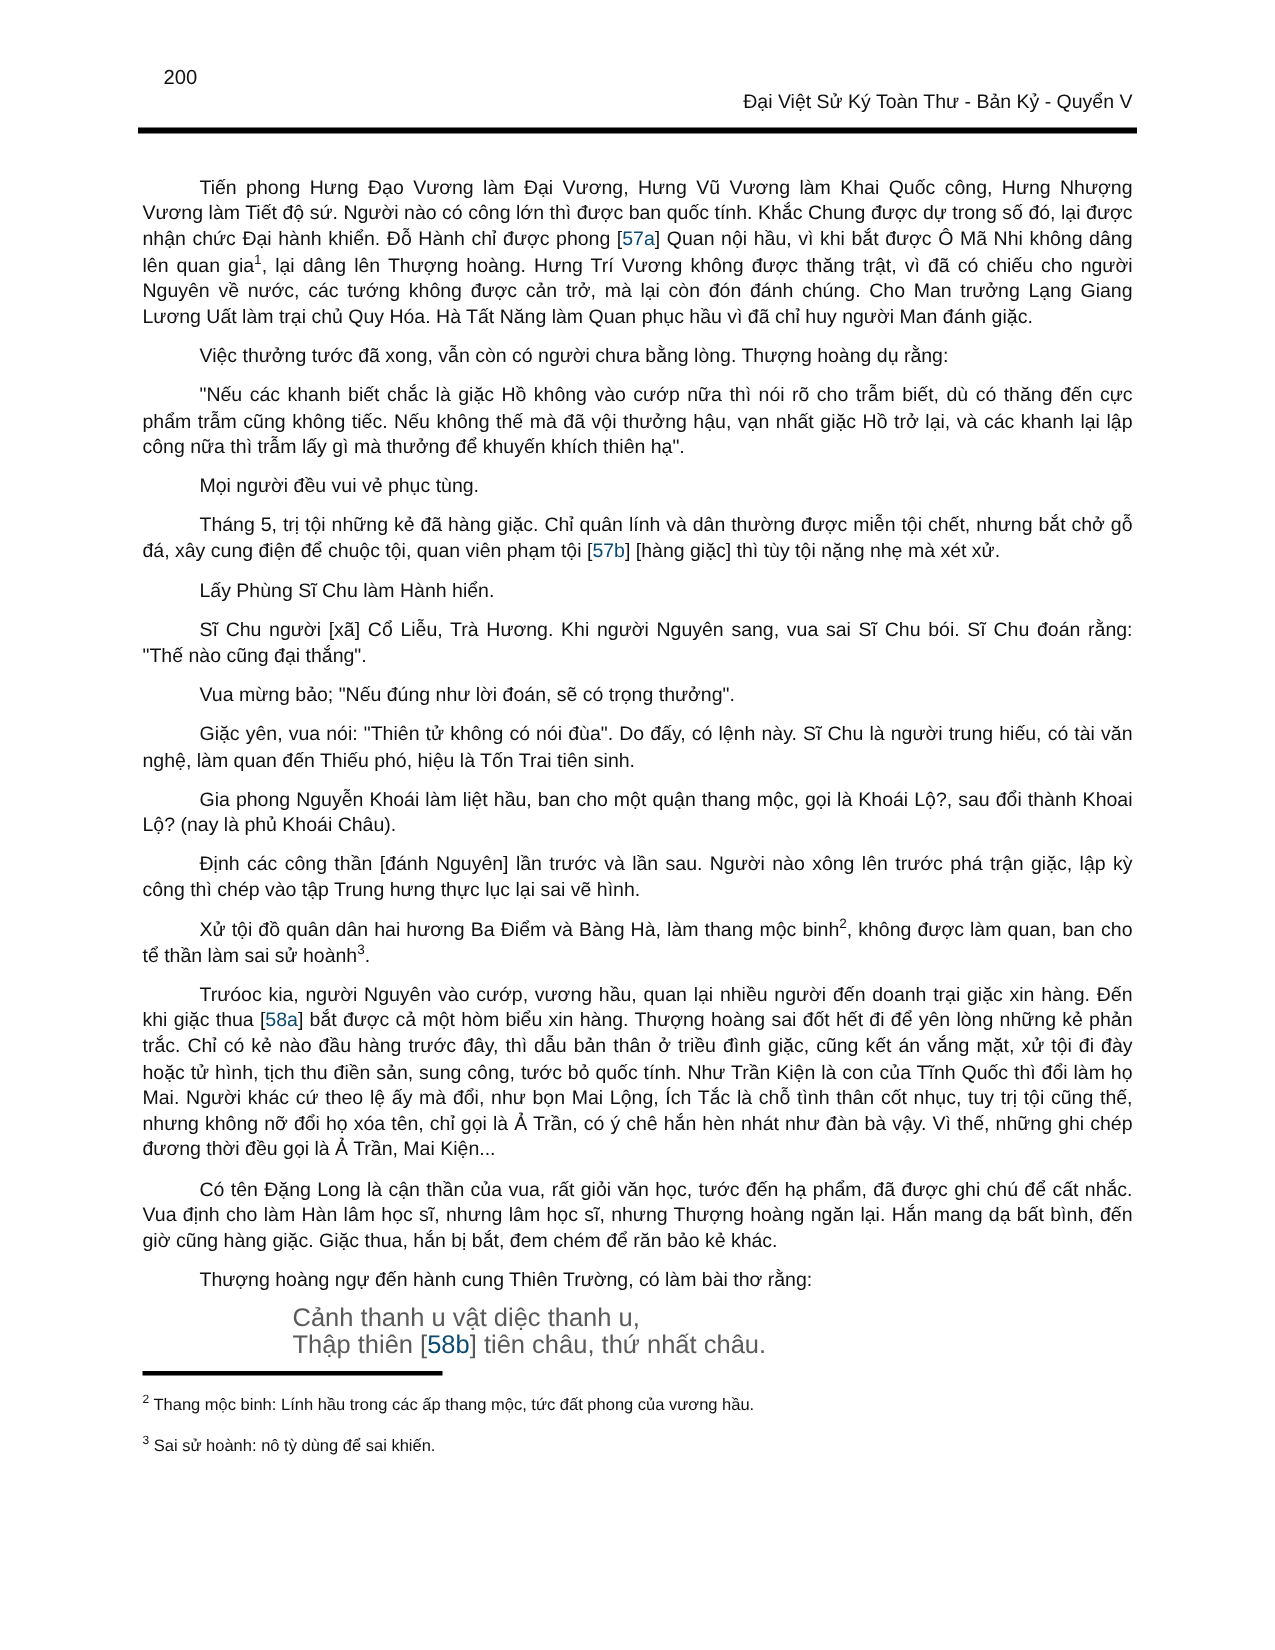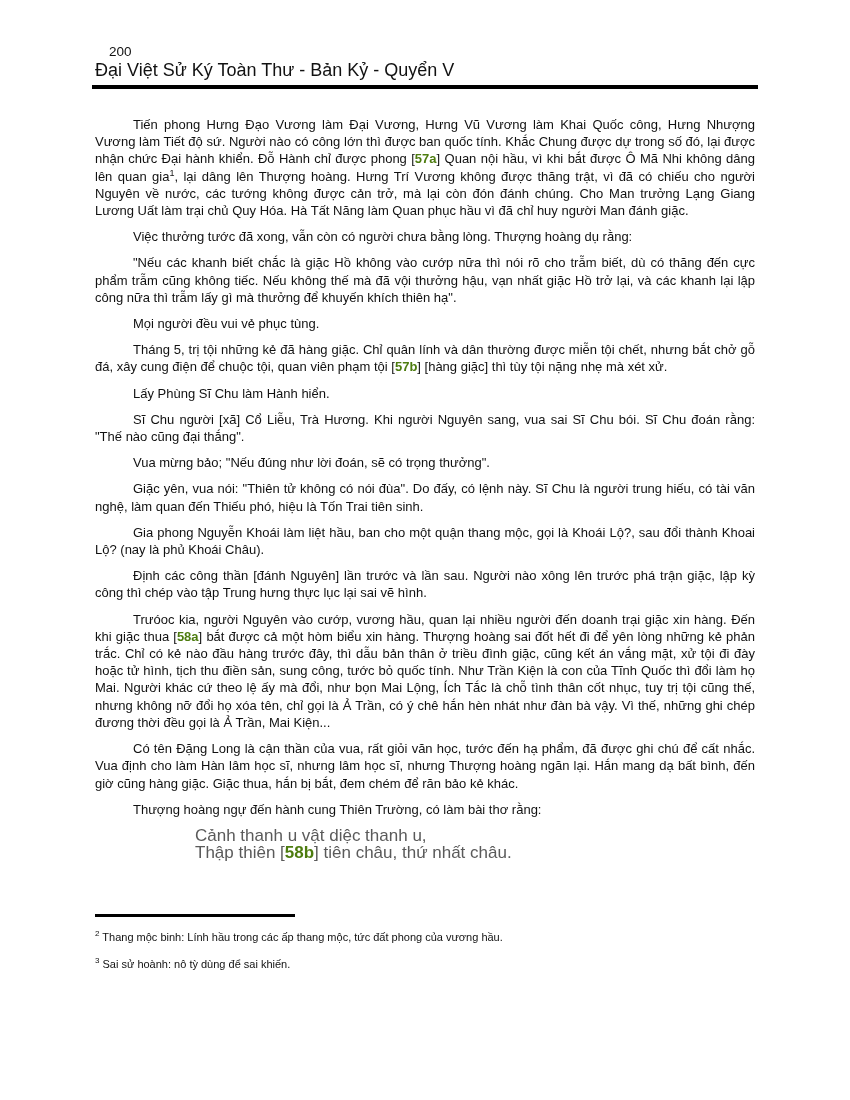--- a/index.html
+++ b/index.html
@@ -7,34 +7,34 @@
     position: relative;
     width: 850px; height: 1100px;
     margin: 0 auto;
     background: #ffffff;
     font-family: "Liberation Sans", sans-serif;
     color: #111;
     overflow: hidden;
   }
   .header-row { position: relative; padding-top: 60px; margin: 0 95px; height: 20px; }
   .page-number { position: absolute; left: 14px; top: 44px; font-size: 13.5px; }
-  .page-title { display: block; text-align: left; font-size: 18px; }
+  .page-title { display: block; text-align: right; font-size: 13px; }
   .header-rule { height: 4px; background: #000; margin: 5px 92px 0 92px; }
   main { margin: 27px 95px 0 95px; }
   p.para {
     font-size: 13px; line-height: 17.2px;
     text-align: justify; text-indent: 38px;
     margin: 0 0 9px 0;
   }
   p.poem-line {
     font-size: 17px; line-height: 17.2px;
     margin: 0 0 0 100px;
     color: #5a5a5a;
   }
-  b { font-weight: bold; color: #4d7c0f; }
+  b { font-weight: normal; color: #0c4a6e; }
   sup { font-size: 9px; line-height: 0; vertical-align: super; }
   .footnotes-section { position: absolute; left: 95px; top: 914px; width: 660px; }
   .fn-rule { width: 200px; height: 3px; background: #000; }
   .footnote { font-size: 11px; line-height: 14px; margin: 13px 0 0 0; }
   .footnote sup { font-size: 8px; }
 </style>
 </head>
 <body>
 
 <div class="page">
@@ -49,20 +49,21 @@
       <p class="para"><span>Việc thưởng tước đã xong, vẫn còn có người chưa bằng lòng. Thượng hoàng dụ rằng:</span></p>
       <p class="para"><span>"Nếu các khanh biết chắc là giặc Hồ không vào cướp nữa thì nói rõ cho trẫm biết, dù có thăng đến cực phẩm trẫm cũng không tiếc. Nếu không thế mà đã vội thưởng hậu, vạn nhất giặc Hồ trở lại, và các khanh lại lập công nữa thì trẫm lấy gì mà  thưởng để khuyến khích thiên hạ".</span></p>
       <p class="para"><span>Mọi người đều vui vẻ phục tùng.</span></p>
       <p class="para"><span>Tháng 5, trị tội những kẻ đã hàng giặc. Chỉ quân lính và dân thường được miễn tội chết, nhưng bắt chở gỗ đá, xây cung điện để chuộc tội, quan viên phạm tội [</span><b>57b</b><span>] [hàng giặc] thì tùy tội nặng nhẹ mà xét xử.</span></p>
       <p class="para"><span>Lấy Phùng Sĩ Chu làm Hành hiển.</span></p>
       <p class="para"><span>Sĩ Chu  người [xã] Cổ Liễu, Trà Hương. Khi người Nguyên sang, vua sai Sĩ Chu bói. Sĩ Chu đoán rằng: "Thế nào cũng đại thắng".</span></p>
       <p class="para"><span>Vua mừng bảo; "Nếu đúng như lời đoán, sẽ có trọng thưởng".</span></p>
       <p class="para"><span>Giặc yên, vua nói: "Thiên tử không có nói đùa". Do đấy, có lệnh này. Sĩ Chu là người trung hiếu, có tài văn nghệ, làm quan đến Thiếu phó, hiệu là Tốn Trai tiên sinh.</span></p>
       <p class="para"><span>Gia phong Nguyễn Khoái làm liệt hầu, ban cho một quận thang mộc, gọi là Khoái Lộ?, sau đổi thành Khoai Lộ? (nay là phủ Khoái Châu).</span></p>
       <p class="para"><span>Định các công thần [đánh Nguyên] lần trước và lần sau. Người nào xông lên trước phá trận giặc, lập kỳ công thì chép vào tập Trung hưng thực lục lại sai vẽ hình.</span></p>
+      <p class="para"><span>Xử tội đồ quân dân hai hương Ba Điểm và Bàng Hà, làm thang mộc binh</span><sup>2</sup><span>, không được làm quan, ban cho tể thần làm sai sử hoành</span><sup>3</sup><span>.</span></p>
       <p class="para"><span>Trưóoc kia, người Nguyên vào cướp, vương hầu, quan lại nhiều người đến doanh trại giặc xin hàng. Đến khi giặc thua [</span><b>58a</b><span>] bắt được cả một hòm biểu xin hàng. Thượng hoàng sai đốt hết đi để yên lòng những kẻ phản trắc. Chỉ có kẻ nào đầu hàng trước đây, thì dẫu bản thân ở triều đình giặc, cũng kết án vắng mặt, xử tội đi đày hoặc tử hình, tịch thu điền sản, sung công, tước bỏ quốc tính. Như Trần Kiện là con của Tĩnh Quốc thì đổi làm họ Mai. Người khác cứ theo lệ ấy mà đổi, như bọn Mai Lộng, Ích Tắc là chỗ tình thân cốt nhục, tuy trị tội cũng thế, nhưng không nỡ đổi họ xóa tên, chỉ gọi là Ả Trần, có ý chê hắn hèn nhát như đàn bà vậy. Vì thế, những ghi chép đương thời đều gọi là Ả Trần, Mai Kiện...</span></p>
       <p class="para"><span>Có tên Đặng Long là cận thần của vua, rất giỏi văn học, tước đến hạ phẩm, đã được ghi chú để cất nhắc. Vua định cho làm Hàn lâm học sĩ, nhưng lâm học sĩ, nhưng Thượng hoàng ngăn lại. Hắn mang dạ bất bình, đến giờ cũng hàng giặc. Giặc thua, hắn bị bắt, đem chém để răn bảo kẻ khác.</span></p>
       <p class="para"><span>Thượng hoàng ngự đến hành cung Thiên Trường, có làm bài thơ rằng:</span></p>
       <p class="poem-line"><span>Cảnh thanh u vật diệc thanh u,</span></p>
       <p class="poem-line"><span>Thập thiên [</span><b>58b</b><span>] tiên châu, thứ nhất châu.</span></p>
     </main>
 
   <div class="footnotes-section">
     <div class="fn-rule"></div>
     <div>

